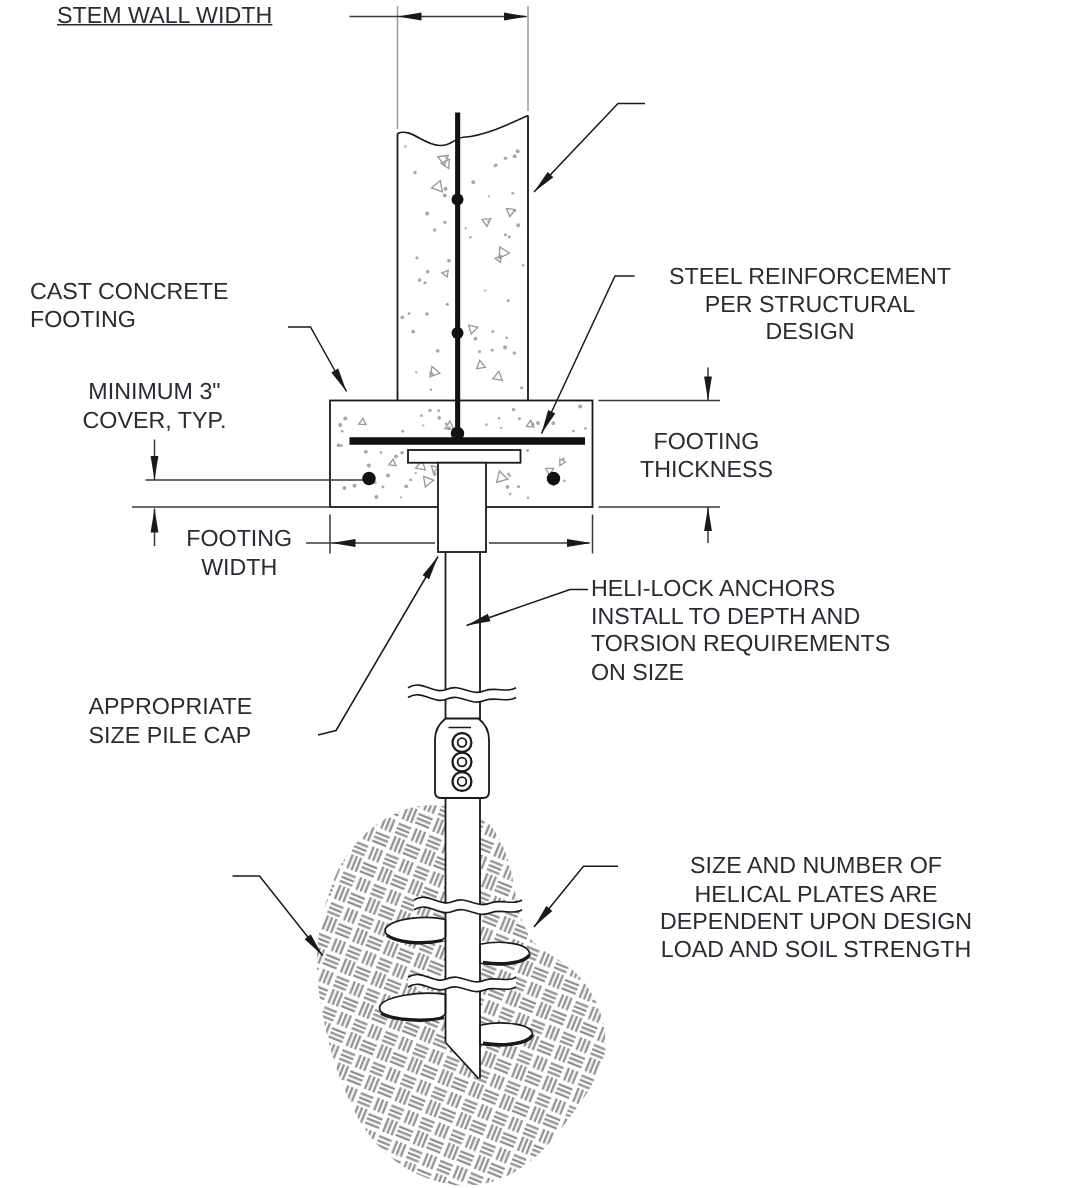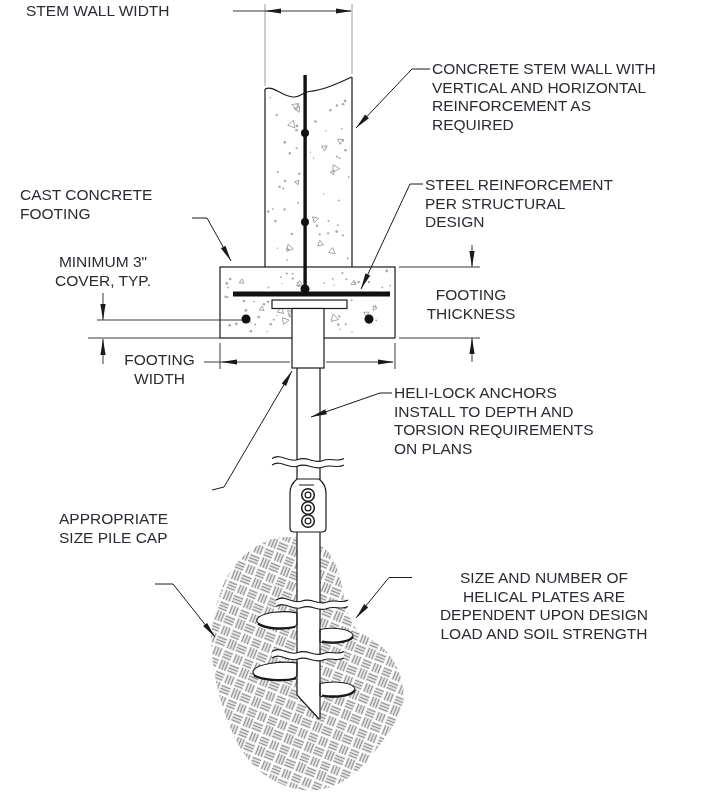--- a/index.html
+++ b/index.html
@@ -265,40 +265,36 @@
     <polygon points="356,128 365.1,114.6 368.9,118.2"></polygon>
     <polygon points="231,261 220.9,248.3 225.5,245.7"></polygon>
     <polygon points="361,289 365.4,273.4 370.2,275.6"></polygon>
     <polygon points="311,417 325.2,409.2 327.0,414.2"></polygon>
     <polygon points="292,371 286.1,386.1 281.7,383.5"></polygon>
     <polygon points="215,637 203.1,626.1 207.1,622.9"></polygon>
     <polygon points="356,618 364.2,604.0 368.2,607.4"></polygon>
   </g>
 </svg>
 
-<div class="lbl" style="left:26px;top:2px;">STEM WALL WIDTH</div>
-<div class="lbl" style="left:432px;top:60px;width:268px;">CONCRETE STEM WALL WITH
-VERTICAL AND HORIZONTAL
-REINFORCEMENT AS
-REQUIRED</div>
+<div class="lbl" style="left:38px;top:2px;text-decoration:underline;">STEM WALL WIDTH</div>
 <div class="lbl r" style="left:20px;top:186px;width:166px;">CAST CONCRETE
 FOOTING</div>
 <div class="lbl c" style="left:33px;top:253px;width:140px;">MINIMUM 3"
 COVER, TYP.</div>
-<div class="lbl" style="left:425px;top:176px;width:230px;">STEEL REINFORCEMENT
+<div class="lbl" style="left:425px;top:176px;width:230px;text-align:center;">STEEL REINFORCEMENT
 PER STRUCTURAL
 DESIGN</div>
 <div class="lbl c" style="left:404px;top:286px;width:134px;">FOOTING
 THICKNESS</div>
 <div class="lbl c" style="left:112px;top:351px;width:95px;">FOOTING
 WIDTH</div>
-<div class="lbl r" style="left:59px;top:463px;width:150px;margin-top:47px;">APPROPRIATE
+<div class="lbl r" style="left:59px;top:463px;width:150px;">APPROPRIATE
 SIZE PILE CAP</div>
 <div class="lbl" style="left:394px;top:384px;width:240px;">HELI-LOCK ANCHORS
 INSTALL TO DEPTH AND
 TORSION REQUIREMENTS
-ON PLANS</div>
+ON SIZE</div>
 <div class="lbl" style="left:414px;top:569px;width:260px;text-align:center;">SIZE AND NUMBER OF
 HELICAL PLATES ARE
 DEPENDENT UPON DESIGN
 LOAD AND SOIL STRENGTH</div>
 
 </div>
 
 </body></html>

